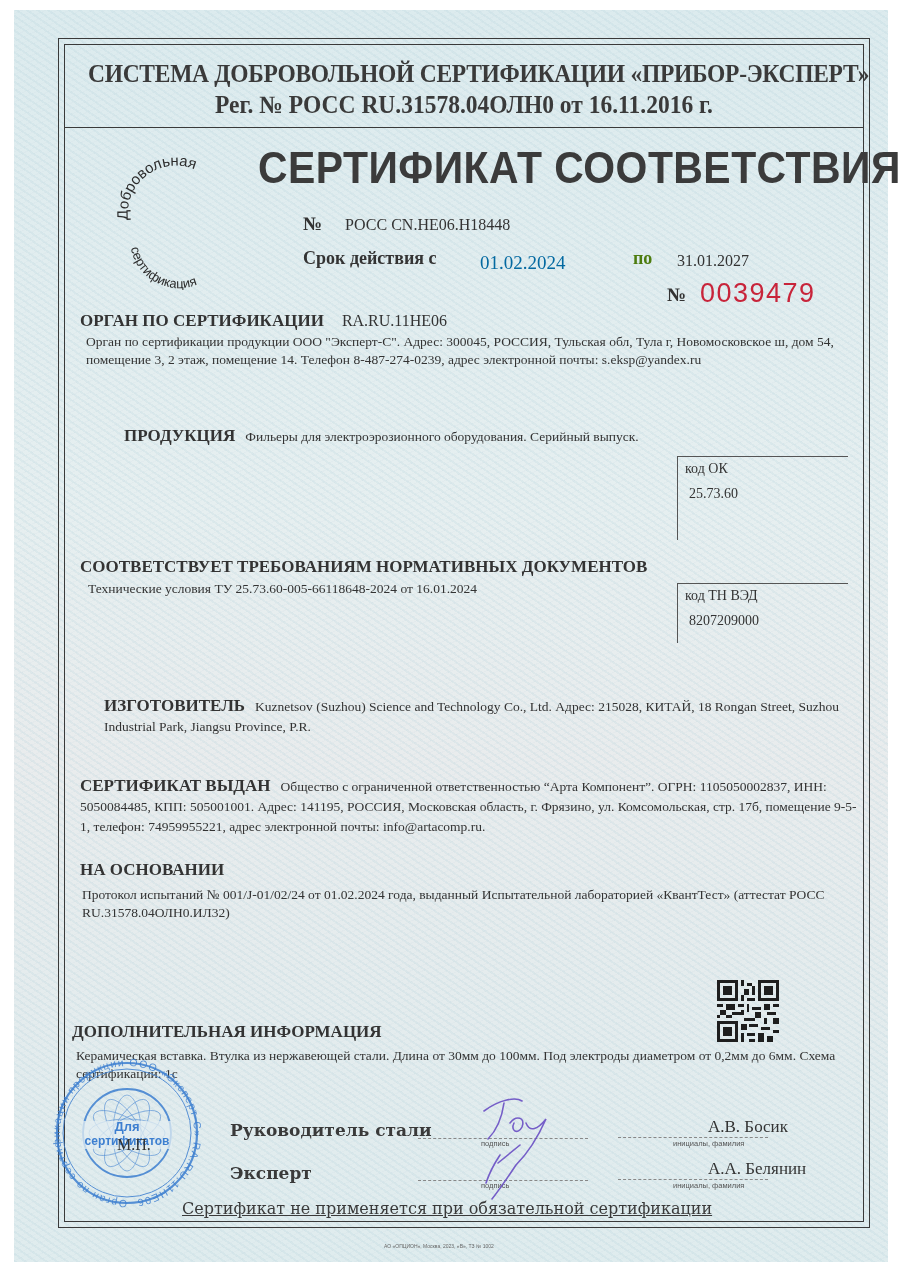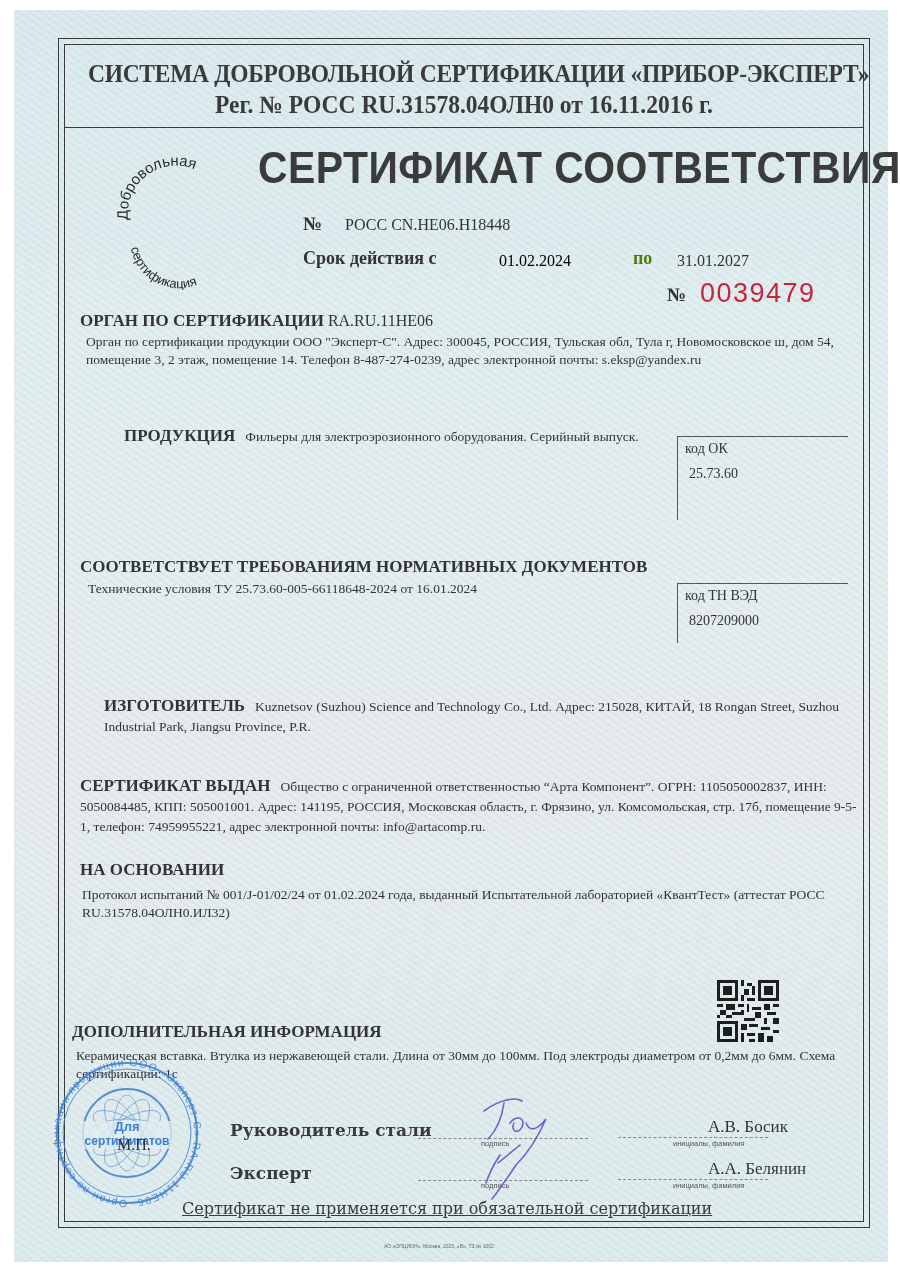--- a/index.html
+++ b/index.html
@@ -49,21 +49,21 @@
   }
 
   .main-title {
     left:258px; top:143px; font-family:"Liberation Sans", sans-serif; font-weight:bold;
     font-size:44px; color:#3b3b3b; letter-spacing:0.5px;
     transform:scaleX(0.93); transform-origin:left;
   }
   .cert-no-sign { left:303px; top:213px; font-size:19px; font-weight:bold; color:#333; }
   .cert-no { left:345px; top:216px; font-size:16px; color:#333; }
   .validity-label { left:303px; top:248px; font-size:18px; font-weight:bold; color:#333; }
-  .validity-from { left:480px; top:252px; font-size:16px; color:#000000;margin-left:19px; }
+  .validity-from { left:480px; top:252px; font-size:19px; color:#0369a1; }
   .validity-to-label { left:633px; top:248px; font-size:18px; font-weight:bold; color:#4d7c0f; }
   .validity-to { left:677px; top:252px; font-size:16px; color:#333; }
   .serial-sign { left:667px; top:284px; font-size:19px; font-weight:bold; color:#333; }
   .serial-no {
     left:700px; top:278px; font-family:"Liberation Sans", sans-serif; font-size:27px;
     color:#c8243a; letter-spacing:1.5px;
   }
 
   .section-head { font-weight:bold; font-size:17px; color:#333; }
   .section-text { font-size:13.5px; color:#333; line-height:18px; }
@@ -118,29 +118,29 @@
 <div class="abs cert-no">РОСС CN.НЕ06.Н18448</div>
 <div class="abs validity-label">Срок действия с</div>
 <div class="abs validity-from">01.02.2024</div>
 <div class="abs validity-to-label">по</div>
 <div class="abs validity-to">31.01.2027</div>
 <div class="abs serial-sign">№</div>
 <div class="abs serial-no">0039479</div>
 
 <div class="abs" style="left:80px; top:311px;">
   <span class="section-head">ОРГАН ПО СЕРТИФИКАЦИИ</span>
-  <span style="font-size:16px; color:#333;">RA.RU.11НЕ06</span>
+  <span style="font-size:16px; margin-left:14px; color:#333;">RA.RU.11НЕ06</span>
 </div>
 <div class="abs section-text wrap" style="left:86px; top:333px; width:772px;">Орган по сертификации продукции ООО "Эксперт-С". Адрес: 300045, РОССИЯ, Тульская обл, Тула г, Новомосковское ш, дом 54, помещение 3, 2 этаж, помещение 14. Телефон 8-487-274-0239, адрес электронной почты: s.eksp@yandex.ru</div>
 
 <div class="abs" style="left:80px; top:426px;margin-left:44px;">
   <span class="section-head">ПРОДУКЦИЯ</span>
   <span class="section-text" style="margin-left:6px;">Фильеры для электроэрозионного оборудования. Серийный выпуск.</span>
 </div>
-<div class="code-box" style="top:436px; height:84px;">
+<div class="code-box" style="top:456px; height:84px;">
   <div>код ОК</div>
   <div class="val">25.73.60</div>
 </div>
 
 <div class="abs section-head" style="left:80px; top:557px;">СООТВЕТСТВУЕТ ТРЕБОВАНИЯМ НОРМАТИВНЫХ ДОКУМЕНТОВ</div>
 <div class="abs section-text" style="left:88px; top:580px;">Технические условия ТУ 25.73.60-005-66118648-2024 от 16.01.2024</div>
 <div class="code-box" style="top:583px; height:60px;">
   <div>код ТН ВЭД</div>
   <div class="val">8207209000</div>
 </div>

